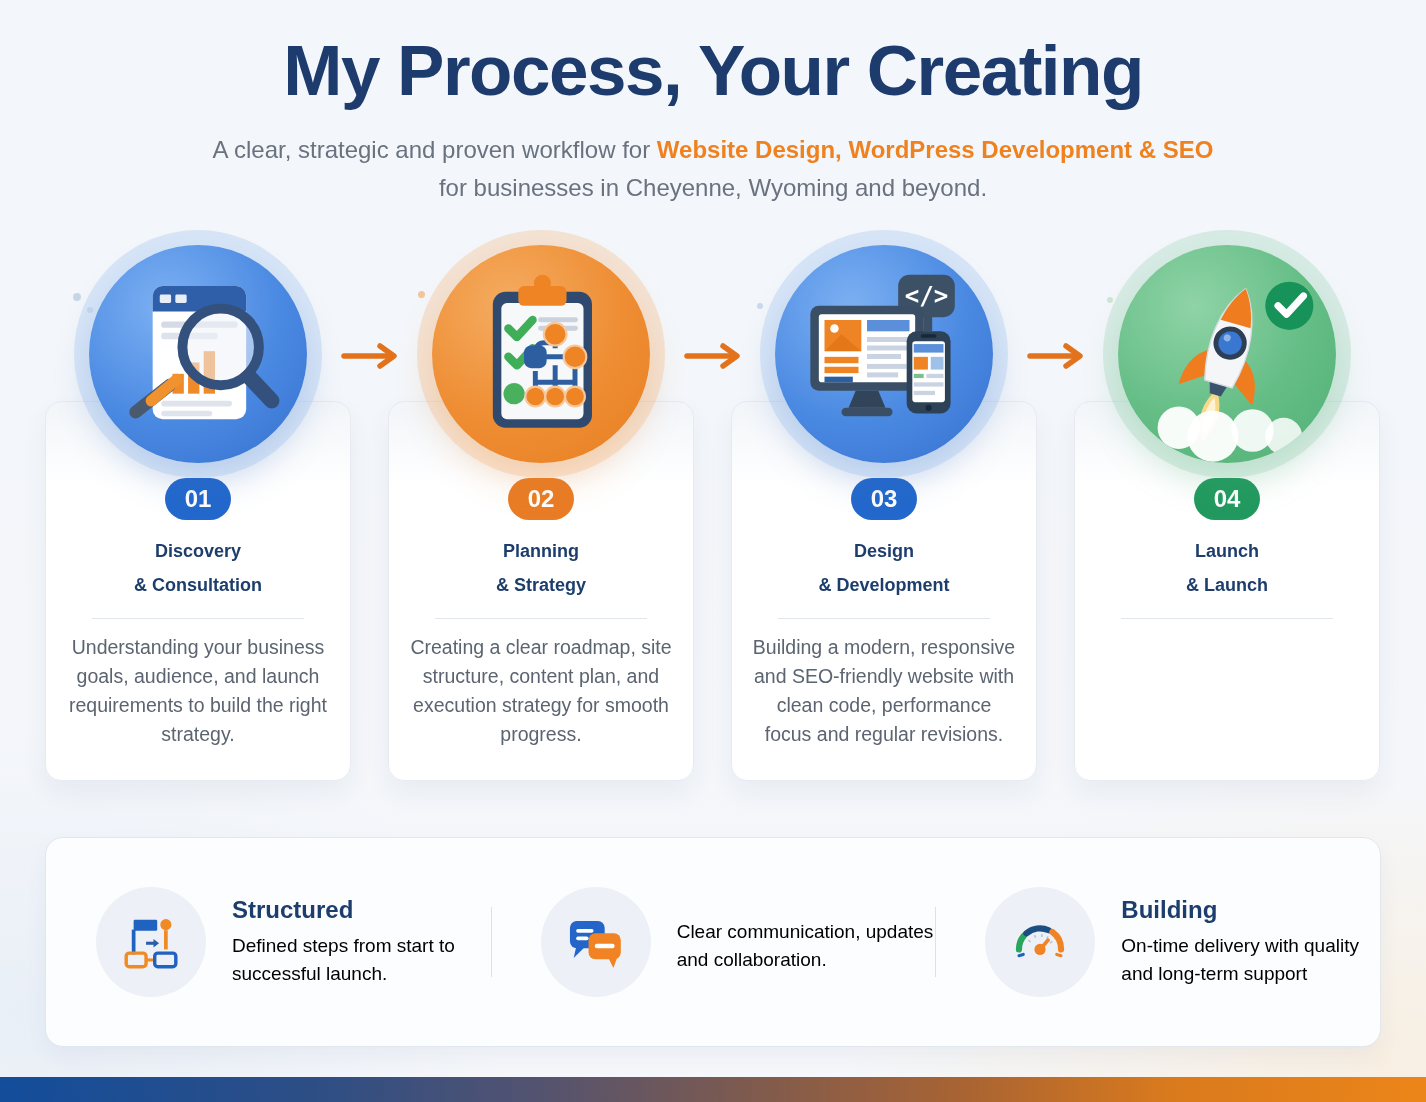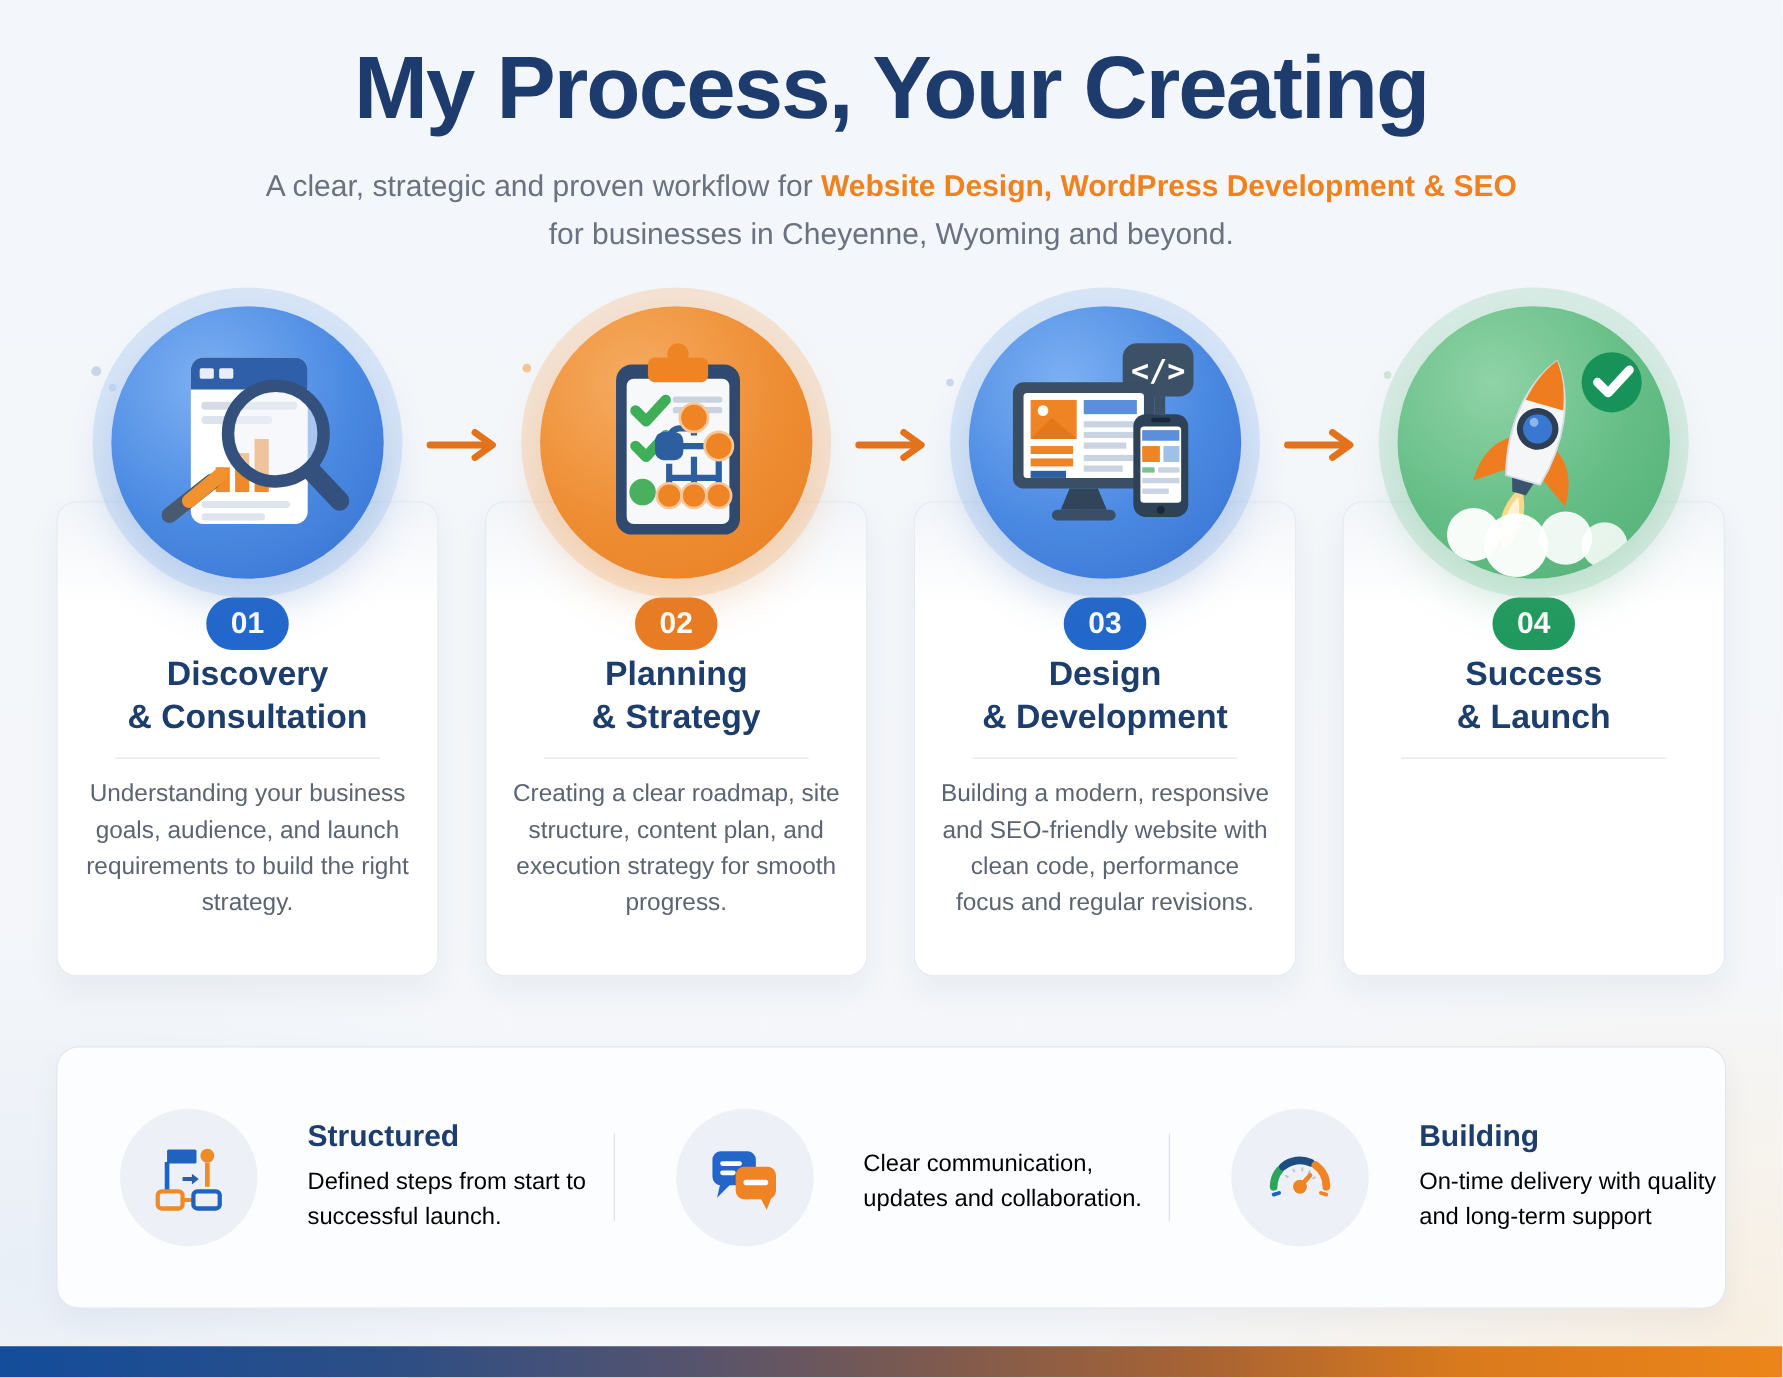--- a/index.html
+++ b/index.html
@@ -51,35 +51,35 @@
     padding:76px 16px 24px 16px;
     text-align:center;
   }
   .badge {
     display:inline-block; min-width:66px; padding:7px 18px;
     border-radius:22px; color:#ffffff; font-size:24px; font-weight:700;
   }
   .badge-blue  { background:#2368cc; }
   .badge-orange{ background:#e97c25; }
   .badge-green { background:#21995f; }
-  .card-title { margin-top:2px; font-size:27px; font-weight:700; color:#1d3e6d; line-height:34px; }
+  .card-title { margin-top:14px; font-size:18px; font-weight:700; color:#1d3e6d; line-height:34px; }
   .card-divider { width:78%; height:1px; background:#e1e6ed; margin:16px auto 14px auto; }
   .card-desc { font-size:19.5px; line-height:29px; color:#5b6470; padding:0 4px; }
   .arrow { position:absolute; top:98px; width:60px; height:26px; }
   .arrow-1 { left:295px; } .arrow-2 { left:638px; } .arrow-3 { left:981px; }
   
   .bottom-panel {
     margin:56px 45px 0 45px;
     height:210px;
     background:#fcfdfe;
     border:1px solid #e2e7ee; border-radius:18px;
     box-shadow:0 10px 22px rgba(30,60,110,.05);
     display:flex; align-items:center;
   }
-  .feature { flex:1; display:flex; align-items:center; gap:40px; padding-left:50px; position:relative; }
+  .feature { flex:1; display:flex; align-items:center; gap:26px; padding-left:50px; position:relative; }
   .feature + .feature::before {
     content:""; position:absolute; left:0; top:20px; bottom:20px; width:1px; background:#dde2ea;
   }
   .feature-icon-circle {
     flex:0 0 110px; width:110px; height:110px; border-radius:50%;
     background:#edf1f7; display:flex; align-items:center; justify-content:center;
   }
   .feature-icon-circle svg { width:62px; height:62px; }
   .feature-title { font-size:24px; font-weight:700; color:#1d3e6d; }
   .feature-desc { margin-top:8px; font-size:19px; line-height:28px; color:#000000; max-width:260px; }
@@ -238,21 +238,21 @@
         <circle cx="50" cy="118" r="18" fill="#ffffff" opacity="0.95"></circle>
         <circle cx="78" cy="114" r="15" fill="#ffffff" opacity="0.9"></circle>
         <circle cx="100" cy="118" r="13" fill="#ffffff" opacity="0.85"></circle>
         <circle cx="104" cy="26" r="17" fill="#17935a"></circle>
         <path d="M96,26 l6,6 l12,-13" stroke="#ffffff" stroke-width="5" fill="none" stroke-linecap="round" stroke-linejoin="round"></path>
       </svg>
     </div>
     <div class="step-card">
       <span class="badge badge-green">04</span>
       <div class="card-title">
-        <div>Success</div>
+        <div>Launch</div>
         <div>&amp; Launch</div>
       </div>
       <div class="card-divider"></div>
     </div>
   </div>
 
   <svg class="arrow arrow-1" viewBox="0 0 60 26">
     <line x1="4" y1="13" x2="50" y2="13" stroke="#e2731c" stroke-width="5.5" stroke-linecap="round"></line>
     <path d="M40,3 L54,13 L40,23" stroke="#e2731c" stroke-width="5.5" fill="none" stroke-linecap="round" stroke-linejoin="round"></path>
   </svg>

